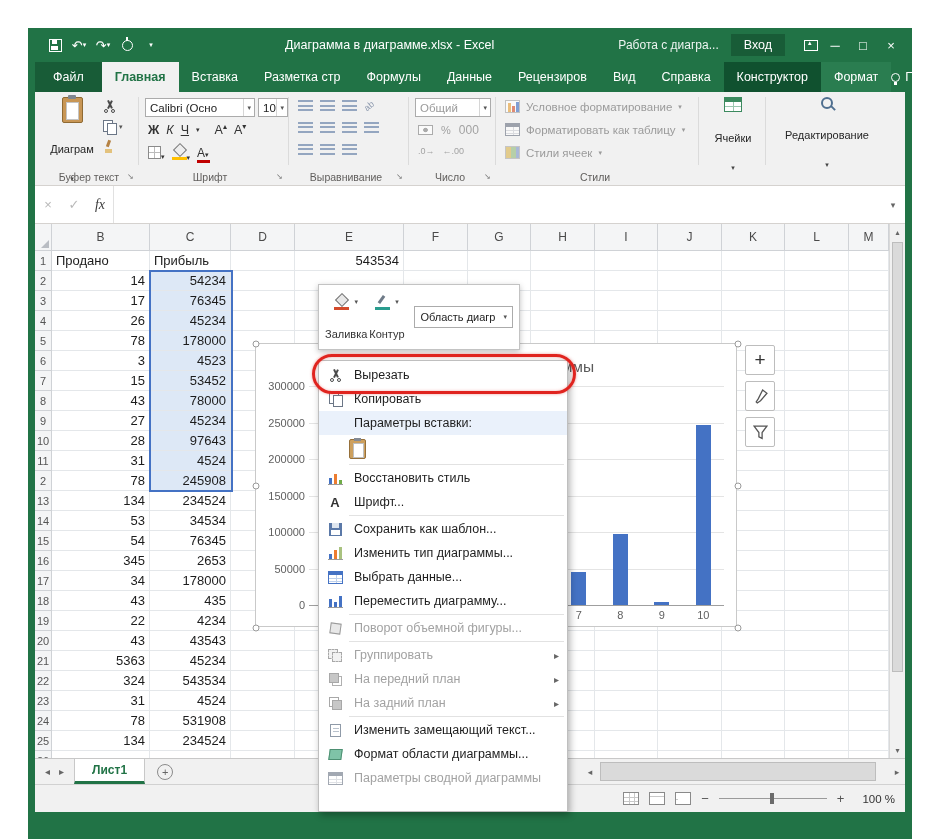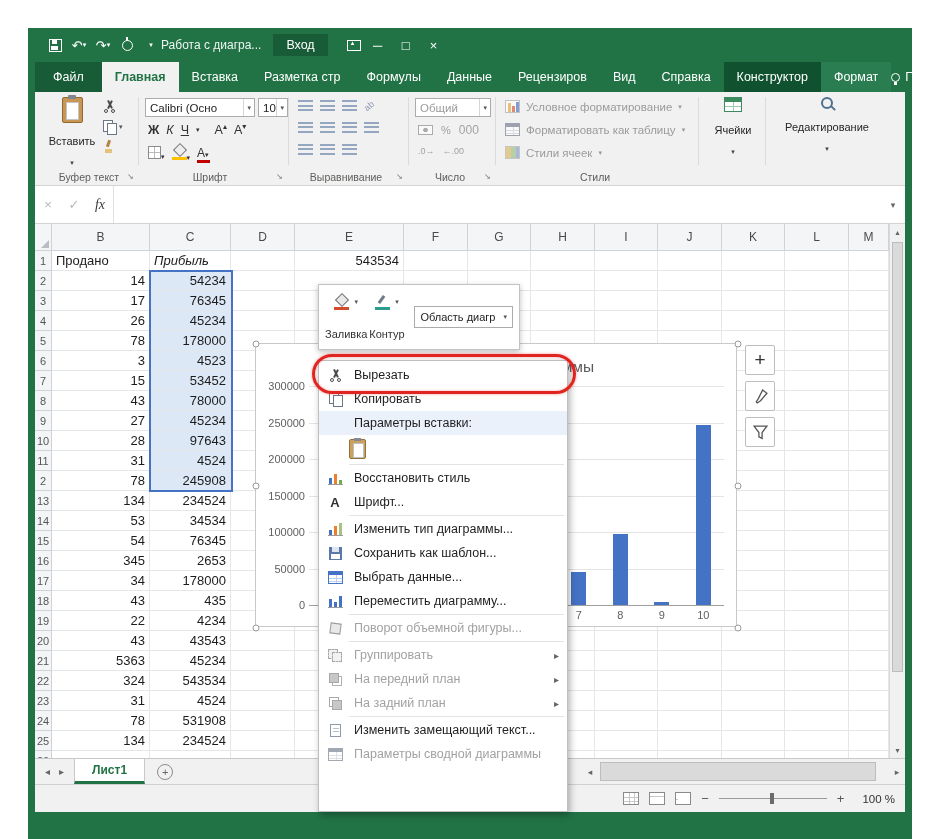--- a/index.html
+++ b/index.html
@@ -39,21 +39,21 @@
 .helpitem,.shareitem{display:flex;align-items:center}
 .ibulb{width:9px;height:9px;border:1.5px solid #fff;border-radius:50%;position:relative;margin-right:5px;display:inline-block}
 .ibulb::after{content:"";position:absolute;left:2px;bottom:-4px;width:3px;height:3px;background:#fff}
 
 
 .ribbon{position:absolute;top:64px;left:0;width:870px;height:94px;background:#f1f1f1;border-bottom:1px solid #d5d2cf}
 .rgroup{position:absolute;top:0;height:94px}
 .rsep{position:absolute;top:5px;height:68px;width:1px;background:#dbdbdb}
 .glabel{position:absolute;bottom:3px;font-size:10.5px;color:#605e5c;text-align:center;white-space:nowrap}
 .launch{position:absolute;bottom:5px;font-size:8px;color:#777}
-.bigbtn{position:absolute;width:54px;display:flex;flex-direction:column;align-items:center;gap:12px;top:5px}
+.bigbtn{position:absolute;width:54px;display:flex;flex-direction:column;align-items:center;gap:20px;top:5px}
 .blabel{font-size:11px;color:#262626;white-space:nowrap}
 .barrow{font-size:7px;color:#444}
 .iclip{position:relative;width:21px;height:26px;background:#c89655;border:1px solid #8f6a33;border-radius:2px;display:inline-block}
 .iclip::before{content:"";position:absolute;left:3px;top:4px;right:3px;bottom:2px;background:#fff;border:1px solid #c4c4c4}
 .iclip::after{content:"";position:absolute;left:5px;top:-3px;width:8px;height:4px;background:#7f8690;border-radius:1px}
 .srow{position:absolute;display:flex;align-items:center;gap:3px;color:#555}
 .iscis{position:relative;width:13px;height:13px;display:inline-block}
 .iscis::before,.iscis::after{content:"";position:absolute;left:6px;top:0;width:1.5px;height:9px;background:#4a4a4a}
 .iscis::before{transform:rotate(26deg)}
 .iscis::after{transform:rotate(-26deg)}
@@ -212,20 +212,21 @@
             </span>
        <span class="tbtn">↶<span class="ca8">▾</span></span>
        <span class="tbtn">↷<span class="ca8">▾</span></span>
        <span class="tbtn">
               <span class="itouch"></span>
             </span>
        <span class="tbtn">
               <span class="ca8">▾</span>
             </span>
      </div>
+     <div class="wtitle">Диаграмма в диаграмме.xlsx  -  Excel</div>
      <div class="tright">
        <span class="ctxlabel">Работа с диагра...</span>
        <span class="signin">Вход</span>
        <span class="tbtn">
               <span class="idisp"></span>
             </span>
        <span class="wbtn">─</span>
        <span class="wbtn">□</span>
        <span class="wbtn">×</span>
      </div>
@@ -252,21 +253,21 @@
             </span>
 
      </div>
    </div>
 
    <div class="ribbon">
 
      <div class="rgroup" style="left:10px;width:93px">
        <div class="bigbtn" style="left:0">
          <span class="iclip"></span>
-         <span class="blabel">Вставить</span>
+         <span class="blabel">Диаграм</span>
          <span class="barrow">▾</span>
        </div>
        <div class="srow" style="left:58px;top:8px">
               <span class="iscis">
                 <b></b>
                 <b></b>
               </span>
             </div>
        <div class="srow" style="left:58px;top:28px">
               <span class="icp"></span>
@@ -409,21 +410,21 @@
               <div class="hcell" style="width: 63px;">I</div>
               <div class="hcell" style="width: 64px;">J</div>
               <div class="hcell" style="width: 63px;">K</div>
               <div class="hcell" style="width: 64px;">L</div>
               <div class="hcell" style="width: 40px;">M</div>
             </div>
        <div id="rowsbox">
               <div class="grow">
                 <div class="gcell rowhdr" style="width: 17px;">1</div>
                 <div class="gcell txt" style="width: 98px;">Продано</div>
-                <div class="gcell txt" style="width: 81px; font-style: italic;">Прибыль</div>
+                <div class="gcell txt" style="width: 81px;">Прибыль</div>
                 <div class="gcell" style="width: 64px;"></div>
                 <div class="gcell num" style="width: 109px;">543534</div>
                 <div class="gcell" style="width: 64px;"></div>
                 <div class="gcell" style="width: 63px;"></div>
                 <div class="gcell" style="width: 64px;"></div>
                 <div class="gcell" style="width: 63px;"></div>
                 <div class="gcell" style="width: 64px;"></div>
                 <div class="gcell" style="width: 63px;"></div>
                 <div class="gcell" style="width: 64px;"></div>
                 <div class="gcell" style="width: 40px;"></div>
@@ -928,36 +929,36 @@
             </div>
             <div class="mitem">
               <span class="micon">
                 <span style="font-size:13px;color:#333;font-weight:bold">А</span>
               </span>
               <span class="ml">Шрифт...</span>
             </div>
             <div class="msep"></div>
             <div class="mitem">
               <span class="micon">
+                <span class="ifloppy"></span>
+              </span>
+              <span class="ml">Сохранить как шаблон...</span>
+            </div>
+            <div class="mitem">
+              <span class="micon">
                 <span style="position:relative;display:inline-block;width:15px;height:14px;border-bottom:1px solid #9b9b9b">
                   <i style="position:absolute;left:1px;bottom:0;width:3px;height:5px;background:#4472c4"></i>
                   <i style="position:absolute;left:6px;bottom:0;width:3px;height:9px;background:#ed7d31"></i>
                   <i style="position:absolute;left:11px;bottom:0;width:3px;height:12px;background:#a9c27f"></i>
                 </span>
               </span>
               <span class="ml">Изменить тип диаграммы...</span>
             </div>
             <div class="mitem">
               <span class="micon">
-                <span class="ifloppy"></span>
-              </span>
-              <span class="ml">Сохранить как шаблон...</span>
-            </div>
-            <div class="mitem">
-              <span class="micon">
                 <span class="itbl"></span>
               </span>
               <span class="ml">Выбрать данные...</span>
             </div>
             <div class="mitem">
               <span class="micon">
                 <span style="position:relative;display:inline-block;width:15px;height:14px;border-bottom:1px solid #9b9b9b">
                   <i style="position:absolute;left:1px;bottom:0;width:3px;height:8px;background:#4472c4"></i>
                   <i style="position:absolute;left:6px;bottom:0;width:3px;height:5px;background:#4472c4"></i>
                   <i style="position:absolute;left:11px;bottom:0;width:3px;height:11px;background:#4472c4"></i>
@@ -993,20 +994,26 @@
               </span>
               <span class="ml">На задний план</span>
               <span class="sub">▸</span>
             </div>
             <div class="msep"></div>
             <div class="mitem">
               <span class="micon">
                 <span class="ipage"></span>
               </span>
               <span class="ml">Изменить замещающий текст...</span>
+            </div>
+            <div class="mitem">
+              <span class="micon">
+                <span class="ifmt"></span>
+              </span>
+              <span class="ml">Формат области диаграммы...</span>
             </div>
             <div class="mitem dis">
               <span class="micon">
                 <span class="itbl g"></span>
               </span>
               <span class="ml">Параметры сводной диаграммы</span>
             </div>
           </div>
      <div class="redoval"></div>
 

